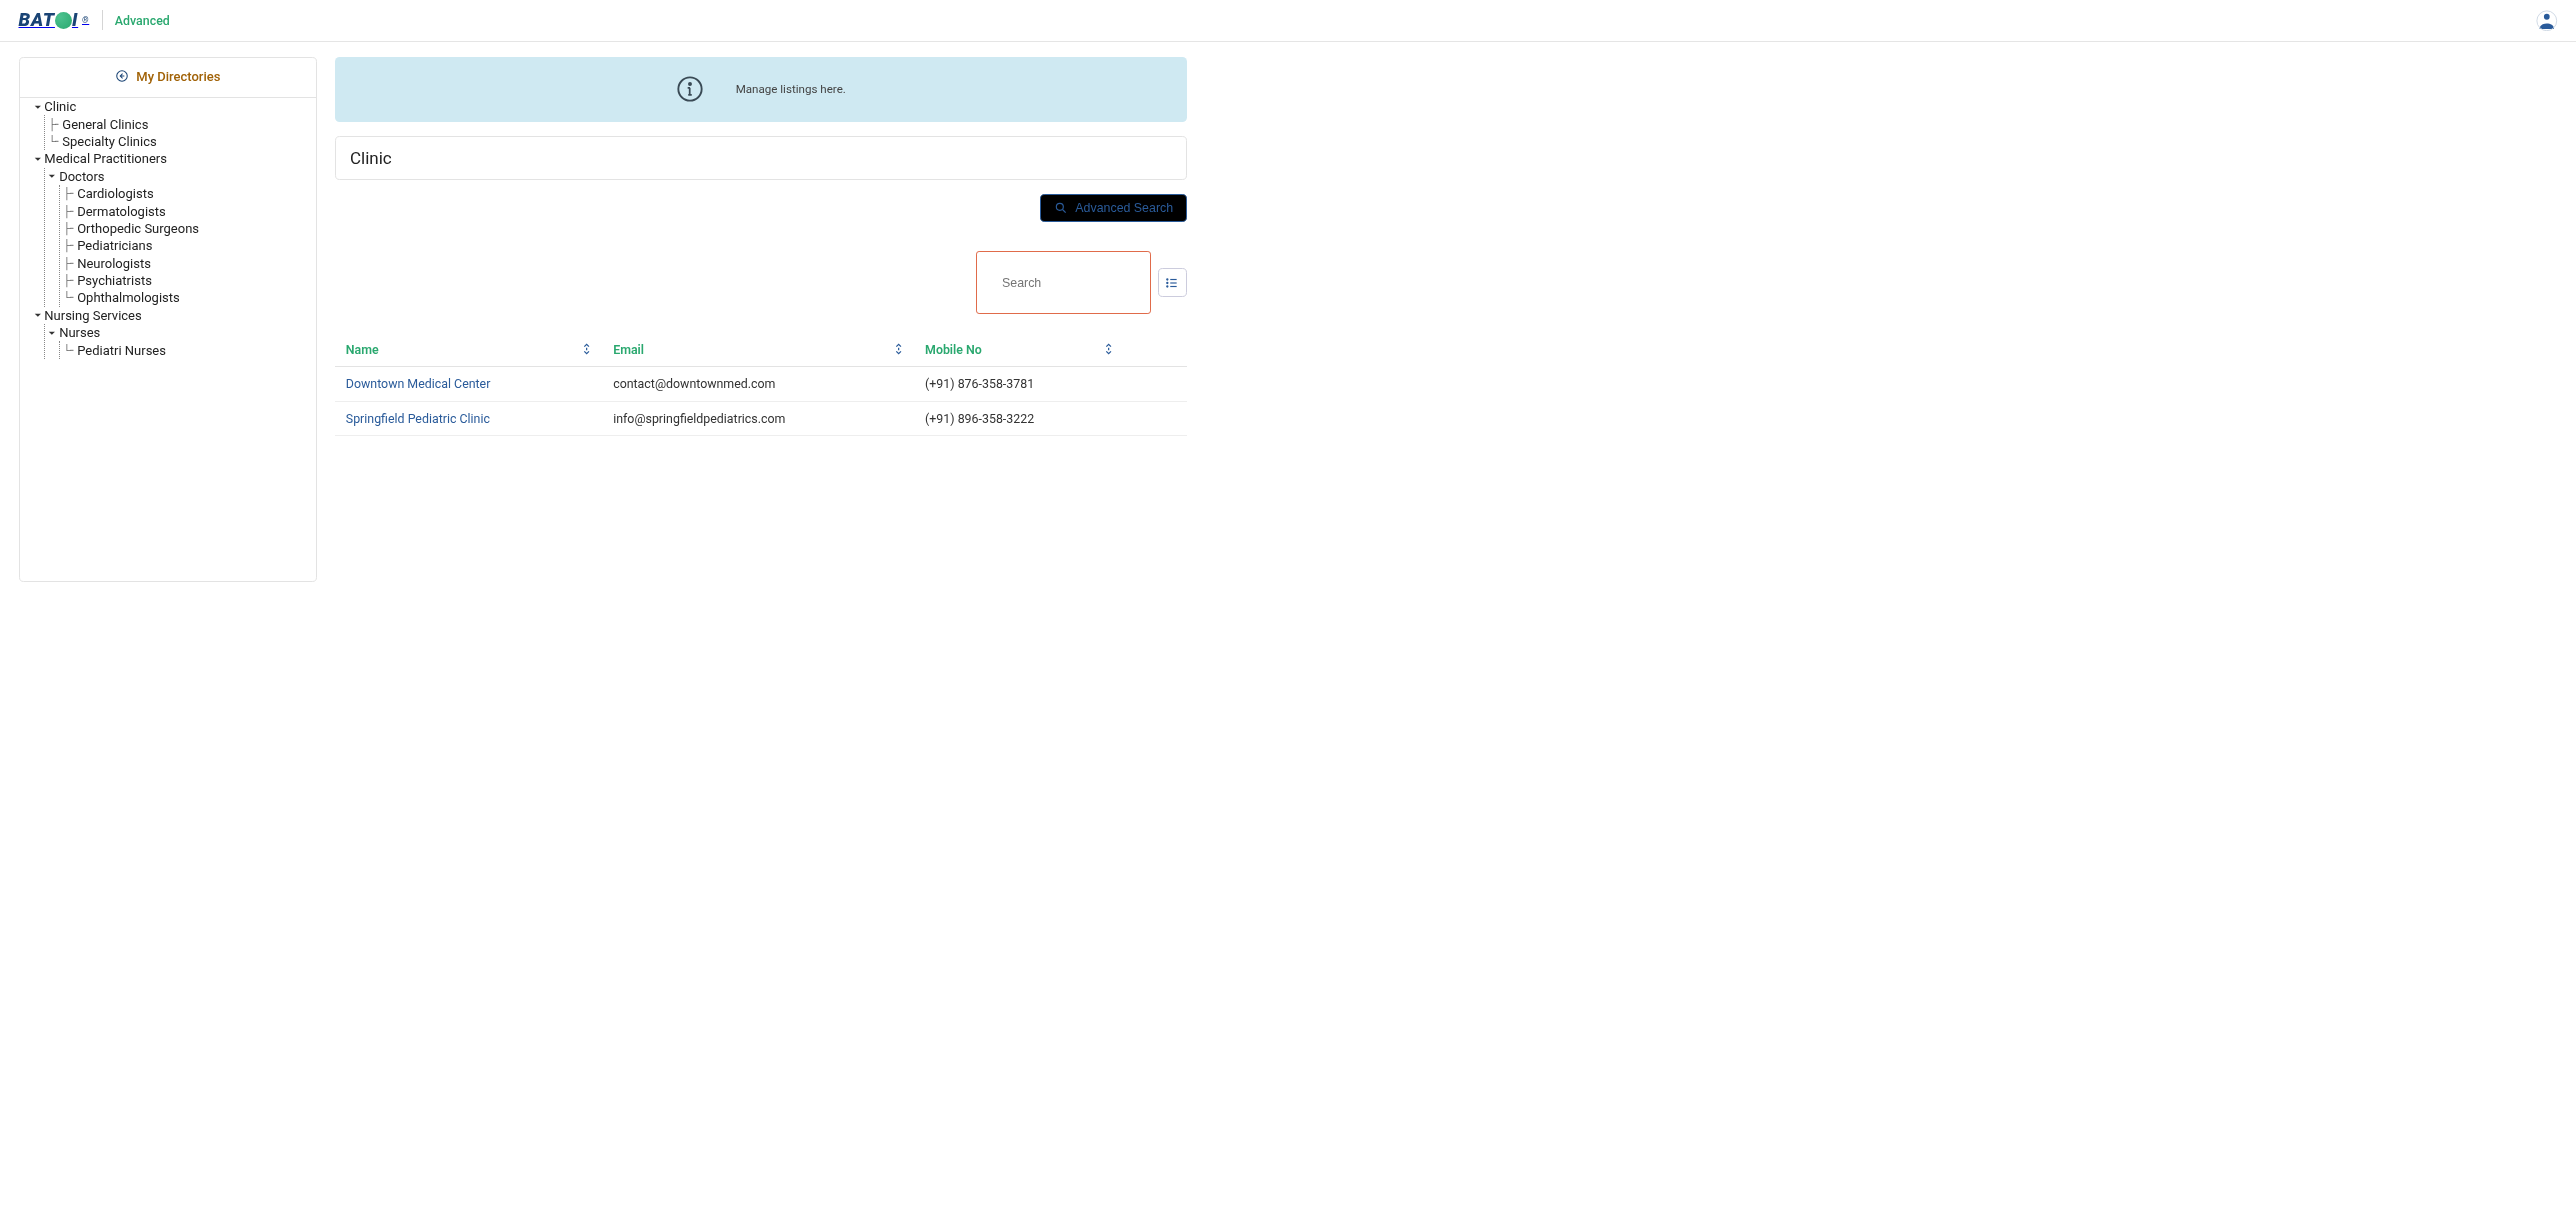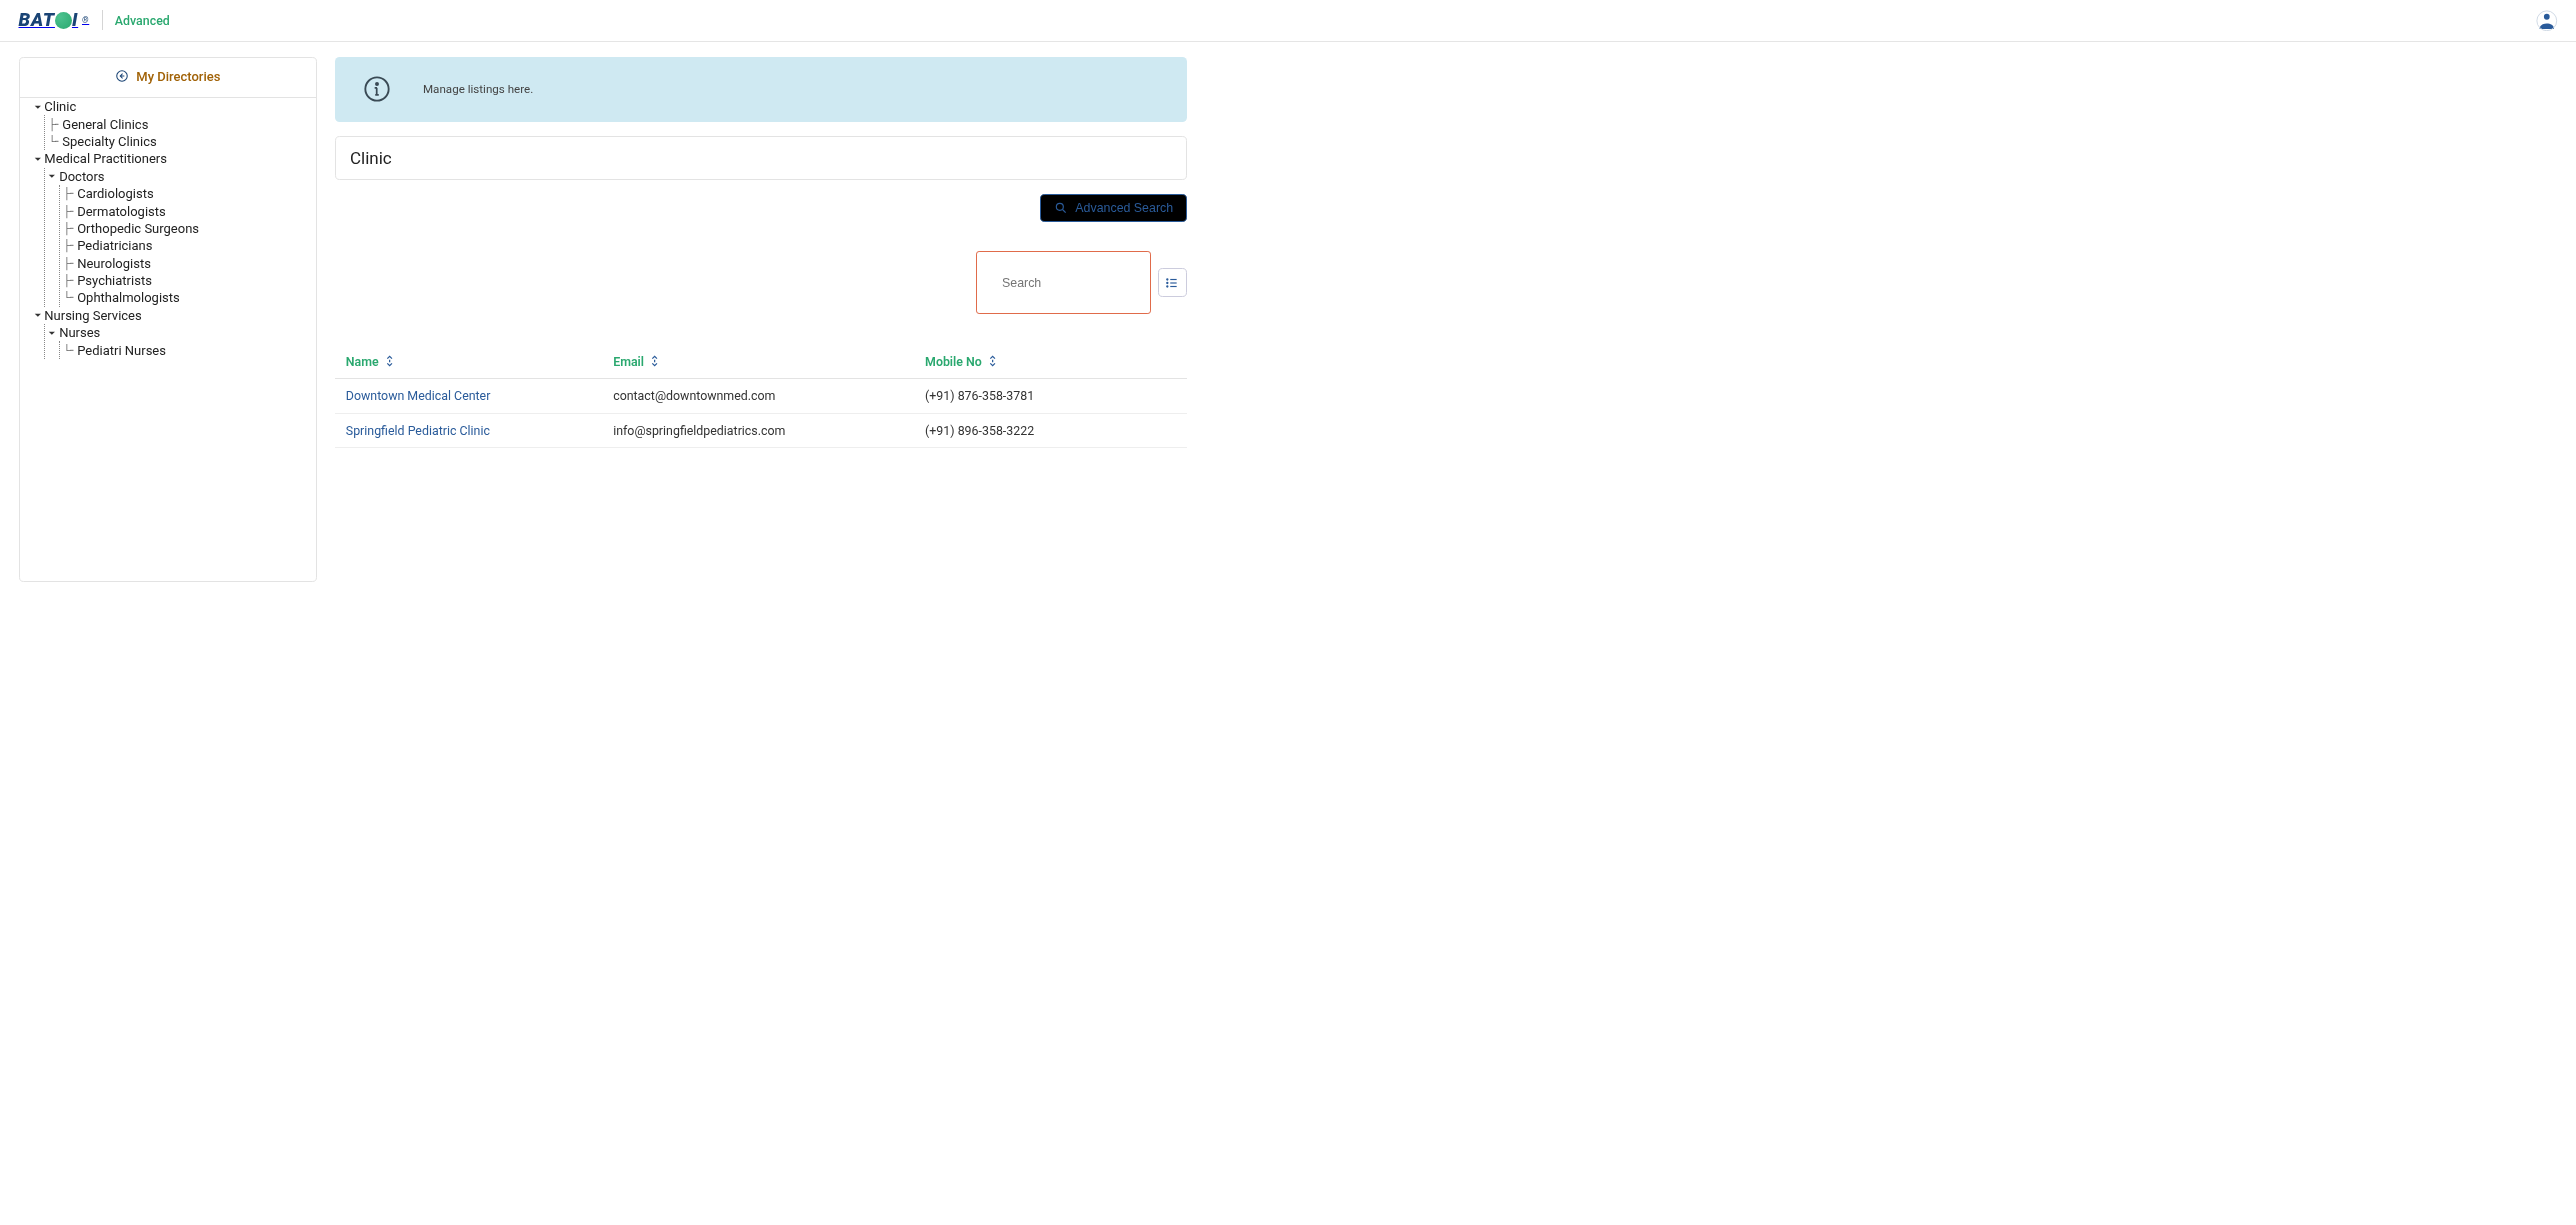--- a/index.html
+++ b/index.html
@@ -25,39 +25,39 @@
 
     .tree { padding: 0 7.7px 15.4px 14px; }
     .tree ul { list-style: none; margin: 0; padding: 0; }
     .tree-node { position: relative; }
     .tree ul ul { margin-left: 10.8px; border-left: 0.8px dotted #888; padding-left: 3.1px; }
     .tree-label { display: flex; align-items: center; gap: 3.1px; padding: 1.2px 0; font-size: 13px; color: #222; cursor: pointer; }
     .tree-toggle { width: 7.7px; height: 7.7px; display: inline-flex; align-items: center; justify-content: center; }
     .tree-conn { color: #666; font-size: 10.8px; display: inline-block; width: 10.8px; letter-spacing: -0.8px; }
 
     .main { display: flex; flex-direction: column; gap: 14px; }
-    .info-banner { background: #cfe9f2; border-radius: 4.6px; padding: 18.5px 28px; display: flex; align-items: center; gap: 32px; }
+    .info-banner { background: #cfe9f2; border-radius: 4.6px; padding: 18.5px 28px; display: flex; align-items: center; gap: 32px; justify-content: center; }
     .info-icon { width: 28px; height: 28px; flex-shrink: 0; }
     .info-text { color: #444; font-size: 11.6px; }
 
     .panel-header { border: 0.8px solid #e3e3e3; border-radius: 4.6px; padding: 10.8px 14px; font-size: 17px; color: #222; }
 
     .actions-row { display: flex; justify-content: flex-end; }
     .adv-search-btn { display: inline-flex; align-items: center; gap: 7.7px; background: #000000; border: 0.8px solid #2a5b9a; color: #2a5b9a; border-radius: 4.6px; padding: 6.2px 12.4px; font-size: 12.4px; font-weight: 500; cursor: pointer; }
     .adv-search-btn svg { width: 14px; height: 14px; }
 
     .search-row { display: flex; justify-content: flex-end; align-items: center; gap: 6.2px; margin-top: 15.4px; }
     .search-wrap { border: 1.5px solid #e06b4a; border-radius: 3.1px; padding: 17px; }
     .search-input { width: 139px; padding: 6.2px 7.7px; border: none; outline: none; font-size: 12.4px; }
     .list-btn { width: 29px; height: 29px; border: 0.8px solid #ccd; border-radius: 4.6px; background: #fff; display: flex; align-items: center; justify-content: center; color: #2a5b9a; cursor: pointer; }
     .list-btn svg { width: 14px; height: 14px; }
 
     .table { width: 100%; border-collapse: collapse; margin-top: 4.6px; }
     .table thead th { text-align: left; padding: 9.3px 10.8px; color: #2aa86f; font-weight: 600; font-size: 12.4px; border-bottom: 0.8px solid #e3e3e3; }
-    .sort-wrap { display: flex; align-items: center; justify-content: flex-start; gap: 6.2px; margin-top: 12px; }
+    .sort-wrap { display: flex; align-items: center; justify-content: space-between; gap: 6.2px; }
     .sort-icon { color: #2a5b9a; display: inline-flex; }
     .sort-icon svg { width: 9.3px; height: 14px; }
     .table tbody td { padding: 9.3px 10.8px; border-bottom: 0.8px solid #eee; font-size: 12.4px; }
     .cell-link { color: #2a5b9a; text-decoration: none; }
     .cell-text { color: #333; }
   </style>
 </head>
 <body>
 
 <div class="topbar">

